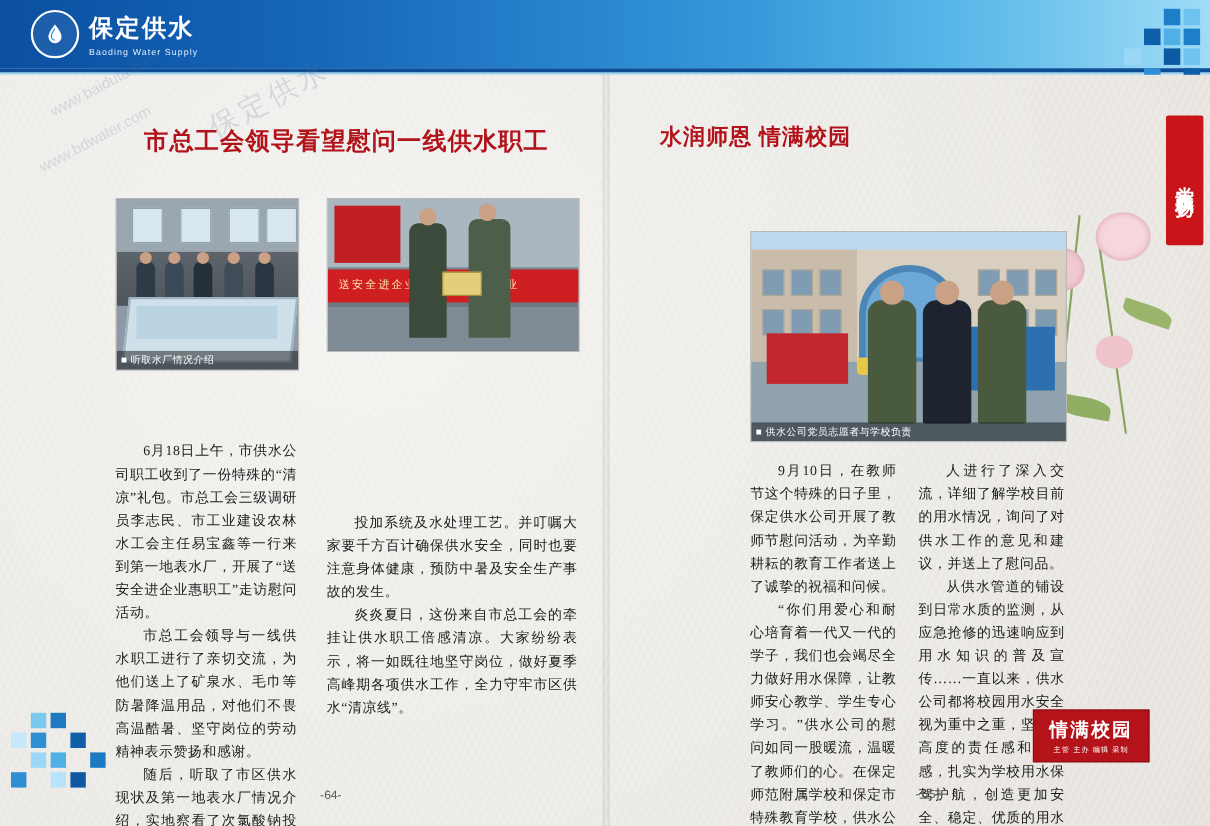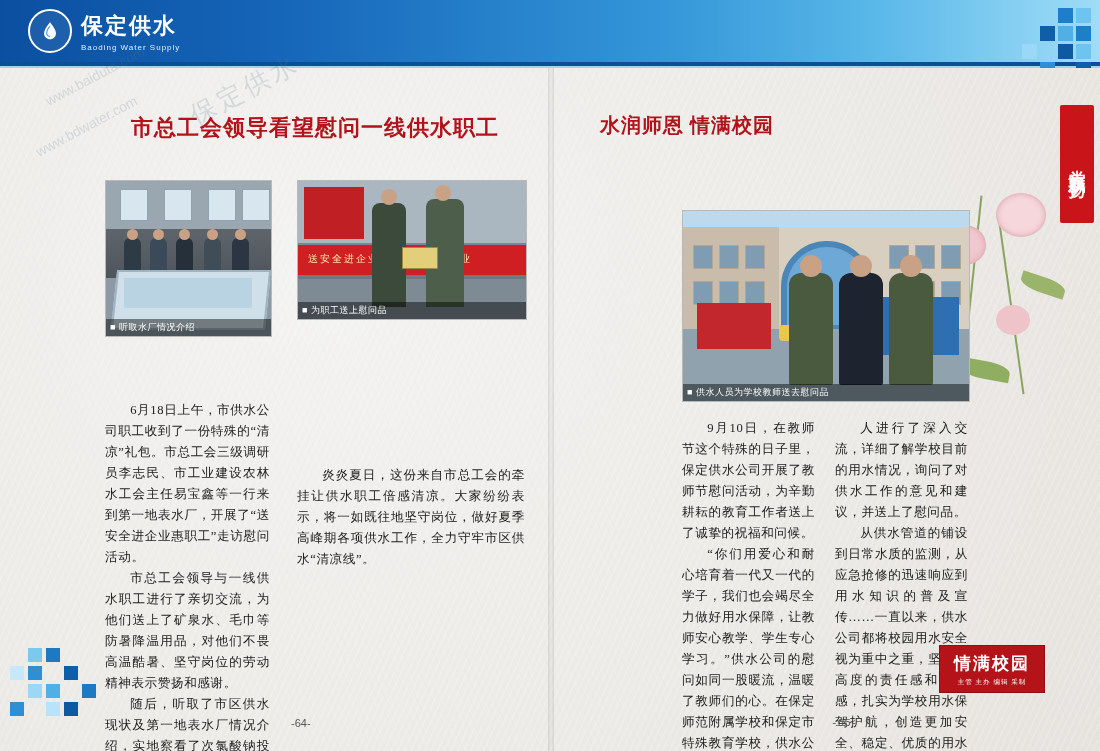--- a/index.html
+++ b/index.html
@@ -251,33 +251,31 @@
         <i style="left:10px;">送安全进企业</i>
         <i style="left:150px;">企业</i>
       </div>
     <div class="m1">
         <span class="hd"></span>
       </div>
     <div class="m2">
         <span class="hd"></span>
       </div>
     <div class="box"></div>
-    <div class="cap">
-      <b>■</b><span>为职工送上慰问品</span>
-    </div>
   </div>
 
 
   <div class="col" style="left:105px;top:400px;width:165px;">
     <p>6月18日上午，市供水公司职工收到了一份特殊的“清凉”礼包。市总工会三级调研员李志民、市工业建设农林水工会主任易宝鑫等一行来到第一地表水厂，开展了“送安全进企业惠职工”走访慰问活动。</p>
     <p>市总工会领导与一线供水职工进行了亲切交流，为他们送上了矿泉水、毛巾等防暑降温用品，对他们不畏高温酷暑、坚守岗位的劳动精神表示赞扬和感谢。</p>
     <p>随后，听取了市区供水现状及第一地表水厂情况介绍，实地察看了次氯酸钠投加间，了解了次氯酸钠溶液</p>
   </div>
 
   <div class="col" style="left:297px;top:465px;width:228px;">
+    <p>投加系统及水处理工艺。并叮嘱大家要千方百计确保供水安全，同时也要注意身体健康，预防中暑及安全生产事故的发生。</p>
     <p>炎炎夏日，这份来自市总工会的牵挂让供水职工倍感清凉。大家纷纷表示，将一如既往地坚守岗位，做好夏季高峰期各项供水工作，全力守牢市区供水“清凉线”。</p>
   </div>
 
   <div class="pgno" style="left:252px;">-64-</div>
 
   <div class="h-right">
     <div>水润师恩  情满校园</div>
   </div>
 
   <div class="flower" style="left:900px;top:185px;width:180px;height:230px;">
@@ -317,21 +315,21 @@
     <div class="man" style="left:106px;background:#4a5a3f;">
         <span class="h"></span>
       </div>
     <div class="man" style="left:156px;background:#1d2430;">
         <span class="h"></span>
       </div>
     <div class="man" style="left:206px;background:#4a5a3f;">
         <span class="h"></span>
       </div>
     <div class="cap">
-      <b>■</b><span>供水人员为学校教师送去慰问品</span>
+      <b>■</b><span>供水公司党员志愿者与学校负责</span>
     </div>
   </div>
 
   <div class="col" style="left:682px;top:418px;width:133px;">
     <p>9月10日，在教师节这个特殊的日子里，保定供水公司开展了教师节慰问活动，为辛勤耕耘的教育工作者送上了诚挚的祝福和问候。</p>
     <p>“你们用爱心和耐心培育着一代又一代的学子，我们也会竭尽全力做好用水保障，让教师安心教学、学生专心学习。”供水公司的慰问如同一股暖流，温暖了教师们的心。在保定师范附属学校和保定市特殊教育学校，供水公司党员志愿者与学校负责</p>
   </div>
 
   <div class="col" style="left:835px;top:418px;width:133px;">
     <p>人进行了深入交流，详细了解学校目前的用水情况，询问了对供水工作的意见和建议，并送上了慰问品。</p>

